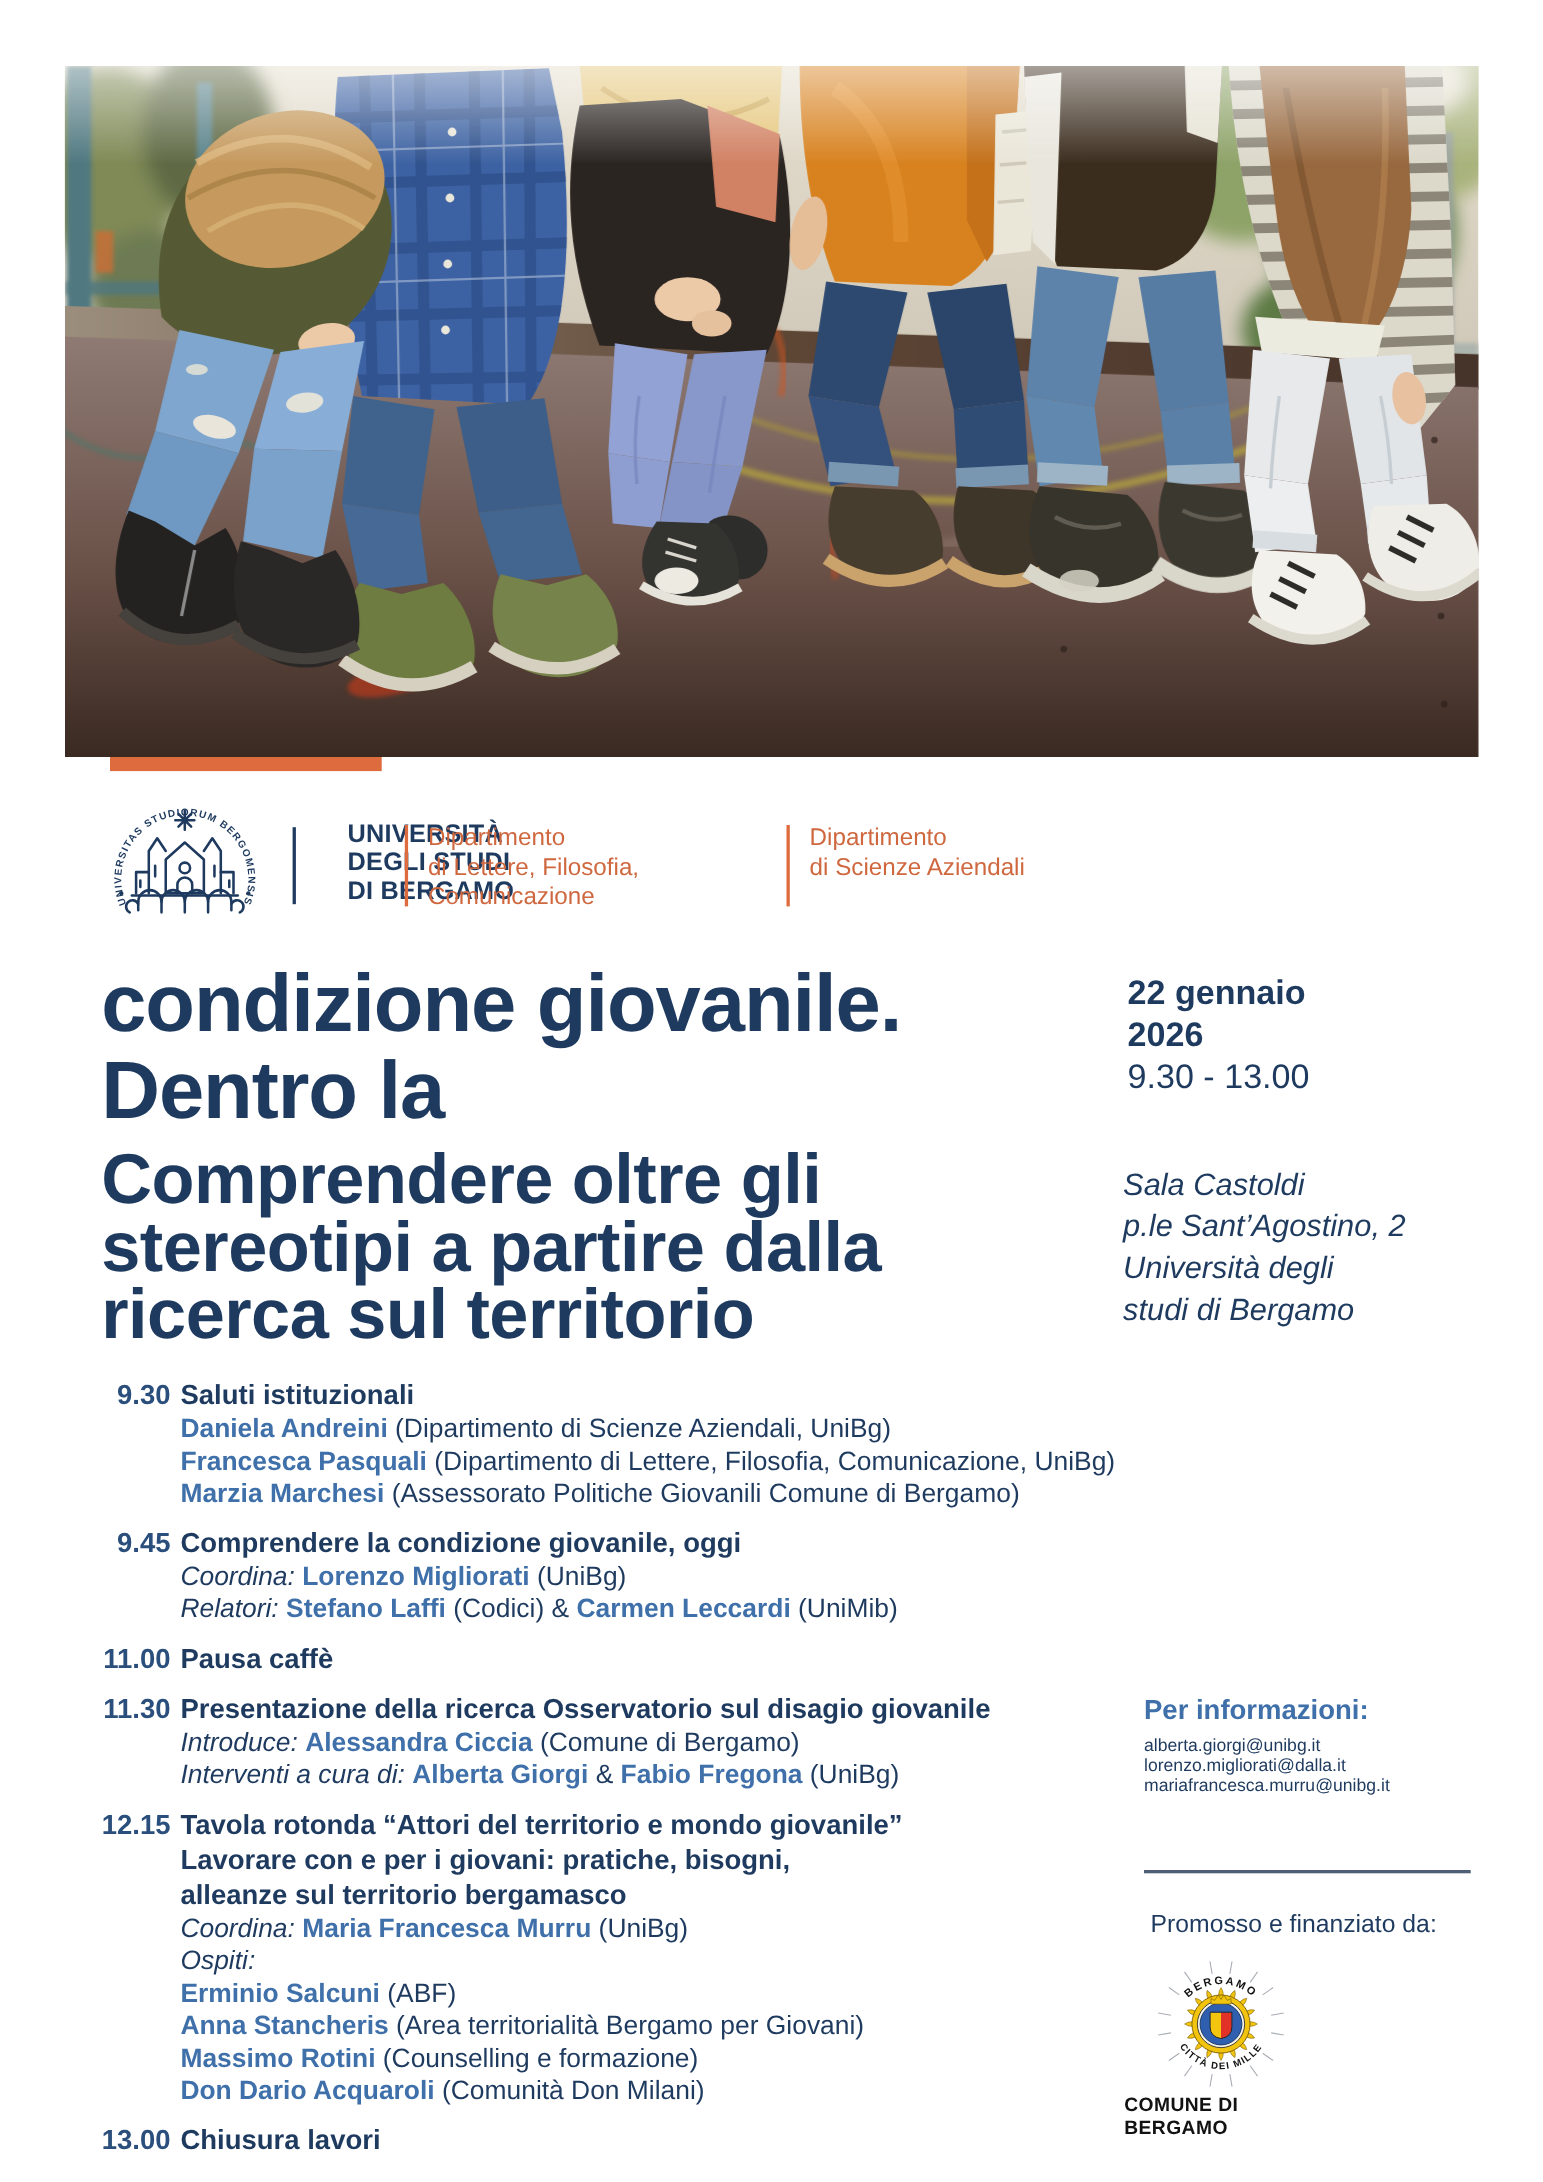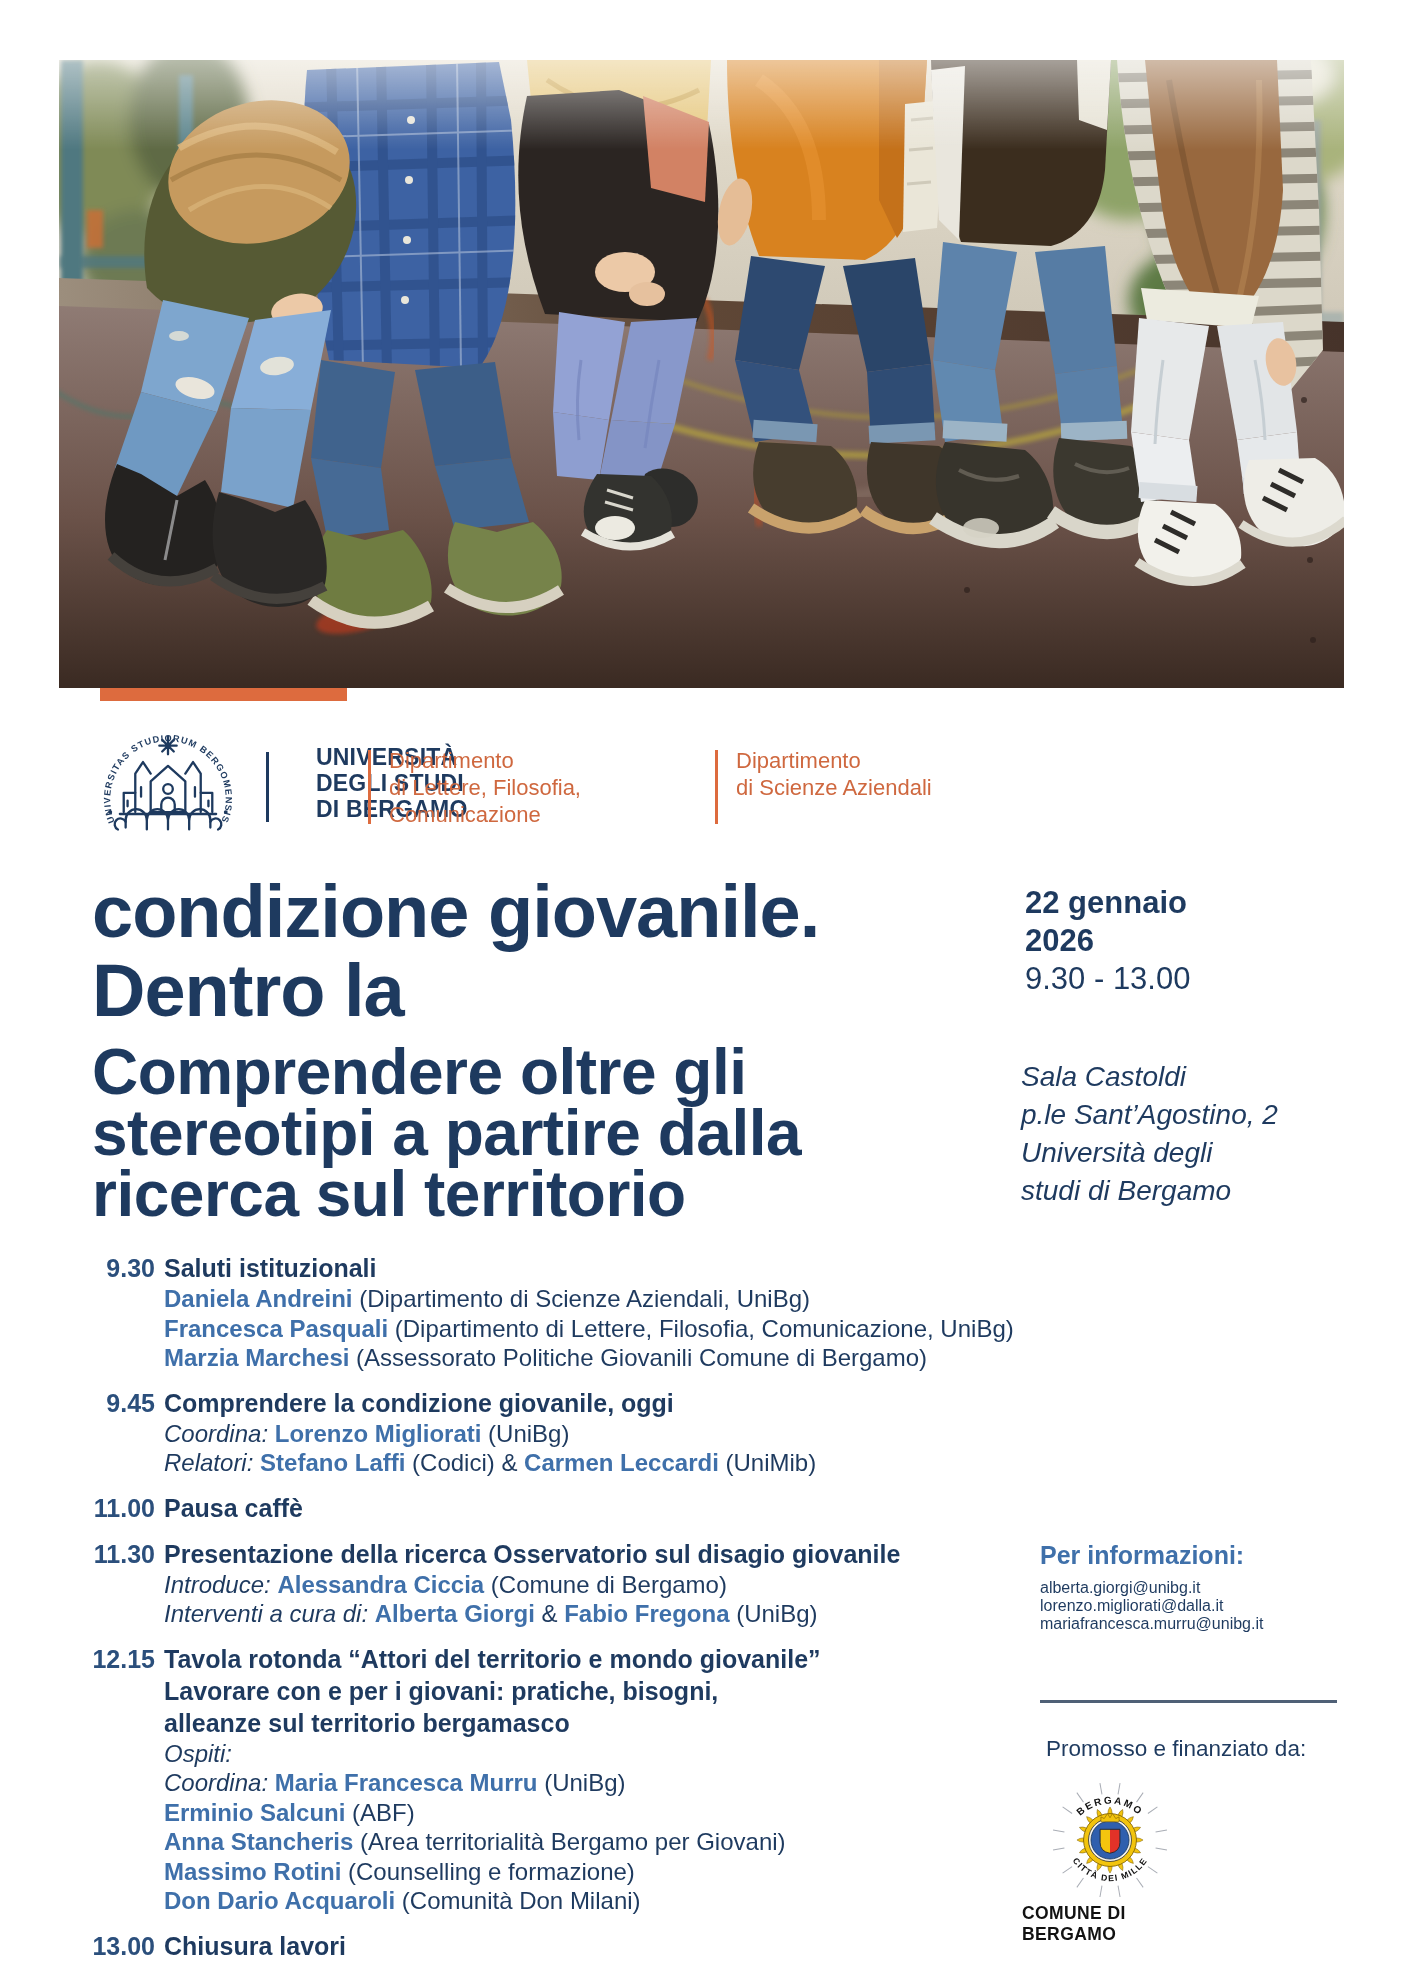--- a/index.html
+++ b/index.html
@@ -388,22 +388,22 @@
           <div class="speaker-line"><span class="seg-italic">Introduce: </span><span class="seg-name">Alessandra Ciccia</span><span class="seg-plain"> (Comune di Bergamo)</span></div>
           <div class="speaker-line"><span class="seg-italic">Interventi a cura di: </span><span class="seg-name">Alberta Giorgi</span><span class="seg-plain"> &amp; </span><span class="seg-name">Fabio Fregona</span><span class="seg-plain"> (UniBg)</span></div>
         </div>
       </div>
       <div class="session">
         <div class="time">12.15</div>
         <div class="session-content">
           <div class="session-title">Tavola rotonda “Attori del territorio e mondo giovanile”</div>
           <div class="session-title">Lavorare con e per i giovani: pratiche, bisogni,</div>
           <div class="session-title">alleanze sul territorio bergamasco</div>
+          <div class="speaker-line"><span class="seg-italic">Coordina: </span><span class="seg-name">Maria Francesca Murru</span><span class="seg-plain"> (UniBg)</span></div>
           <div class="speaker-line"><span class="seg-italic">Ospiti:</span></div>
-          <div class="speaker-line"><span class="seg-italic">Coordina: </span><span class="seg-name">Maria Francesca Murru</span><span class="seg-plain"> (UniBg)</span></div>
           <div class="speaker-line"><span class="seg-name">Erminio Salcuni</span><span class="seg-plain"> (ABF)</span></div>
           <div class="speaker-line"><span class="seg-name">Anna Stancheris</span><span class="seg-plain"> (Area territorialità Bergamo per Giovani)</span></div>
           <div class="speaker-line"><span class="seg-name">Massimo Rotini</span><span class="seg-plain"> (Counselling e formazione)</span></div>
           <div class="speaker-line"><span class="seg-name">Don Dario Acquaroli</span><span class="seg-plain"> (Comunità Don Milani)</span></div>
         </div>
       </div>
       <div class="session">
         <div class="time">13.00</div>
         <div class="session-content">
           <div class="session-title">Chiusura lavori</div>

